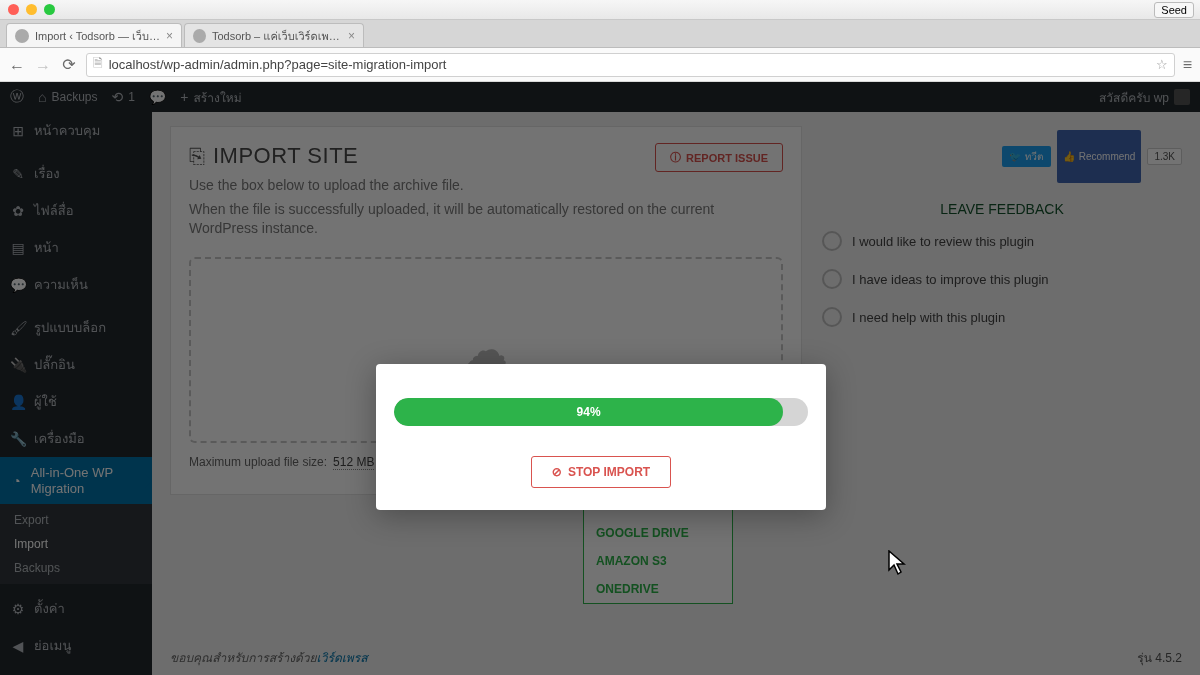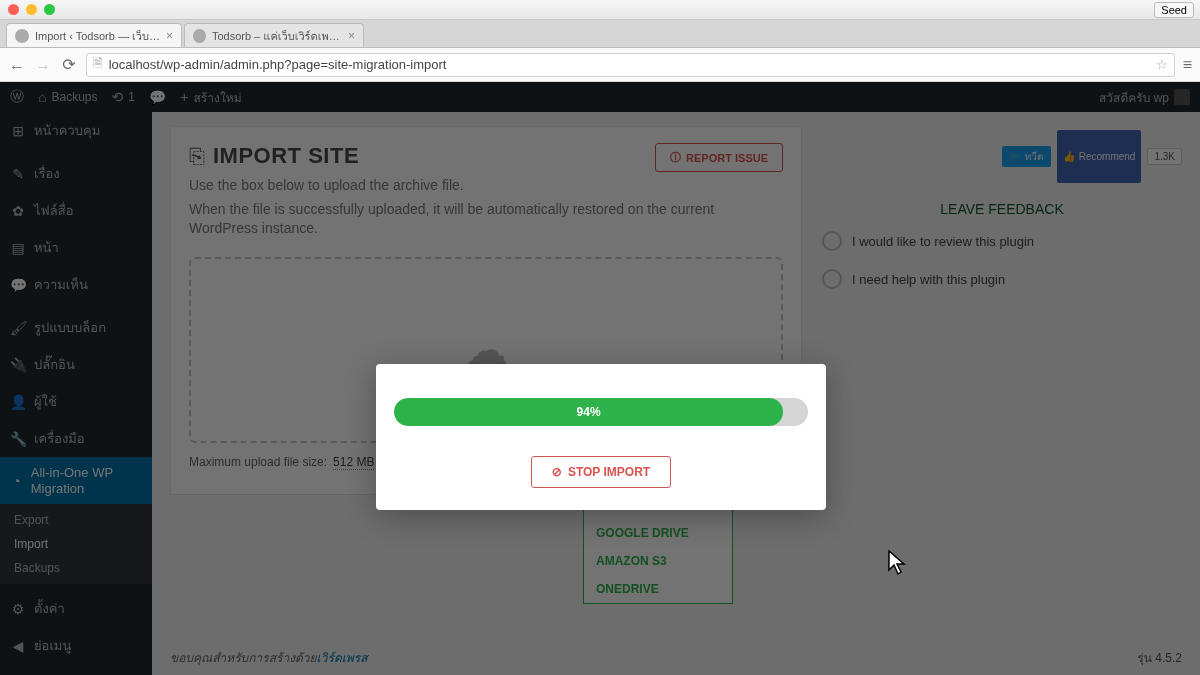--- a/index.html
+++ b/index.html
@@ -49,21 +49,21 @@
 .sub .s.cur{color:#fff; font-weight:500;}
 
 
 .content{position:absolute; left:152px; right:0; top:30px; bottom:0; background:#f1f1f1; padding:14px 18px;}
 .two-col{display:flex; gap:20px;}
 .left-col{flex:0 0 632px;}
 .card{background:#fff; border:1px solid #e3e3e3; padding:16px 18px 22px;}
 .card-head{display:flex; justify-content:space-between; align-items:flex-start;}
 .h-title{display:flex; align-items:center; gap:8px;}
 .h-title .ic{font-size:20px; color:#555;}
-.h-title h1{font-size:22px; font-weight:700; color:#4a4a4a; letter-spacing:0.5px;}
+.h-title h1{font-size:22px; font-weight:400; color:#4a4a4a; letter-spacing:0.5px;}
 .report-btn{border:1px solid #d9534f; color:#d9534f; background:#fff; padding:6px 14px; font-size:11px; font-weight:700; border-radius:3px; display:flex; align-items:center; gap:5px;}
 .desc{color:#7a7a7a; font-size:14px; margin-top:4px; line-height:1.4;}
 .dropzone{margin-top:18px; border:2px dashed #c7c7c7; border-radius:6px; height:186px; display:flex; flex-direction:column; align-items:center; justify-content:center; color:#bdbdbd;}
 .maxline{margin-top:10px; font-size:12px; color:#666; display:flex; align-items:center; gap:6px;}
 .maxline .sz{color:#444; border-bottom:1px dotted #888;}
 .get-btn{border:1px solid #2db34a; color:#2db34a; font-size:9px; padding:2px 6px; border-radius:2px; display:flex; align-items:center; gap:3px;}
 
 
 .import-dd{position:absolute; left:420px; top:350px; width:150px; border:1px solid #2db34a; background:#fff; z-index:50;margin-left:11px;}
 .import-dd .row{padding:7px 12px; font-size:12px; font-weight:700; color:#2db34a;}
@@ -246,20 +246,24 @@
           <span class="fb">👍 <span>Recommend</span></span>
           <span class="fbcount">1.3K</span>
         </div>
         <div class="feed-h">LEAVE FEEDBACK</div>
         <div class="radio-row">
             <span class="radio"></span>
             <span>I would like to review this plugin</span>
           </div>
         <div class="radio-row">
             <span class="radio"></span>
+            <span>I have ideas to improve this plugin</span>
+          </div>
+        <div class="radio-row">
+            <span class="radio"></span>
             <span>I need help with this plugin</span>
           </div>
       </div>
     </div>
 
     <div class="import-dd">
       <div class="row">FILE</div>
       <div class="row">DROPBOX</div>
       <div class="row">GOOGLE DRIVE</div>
       <div class="row">AMAZON S3</div>

